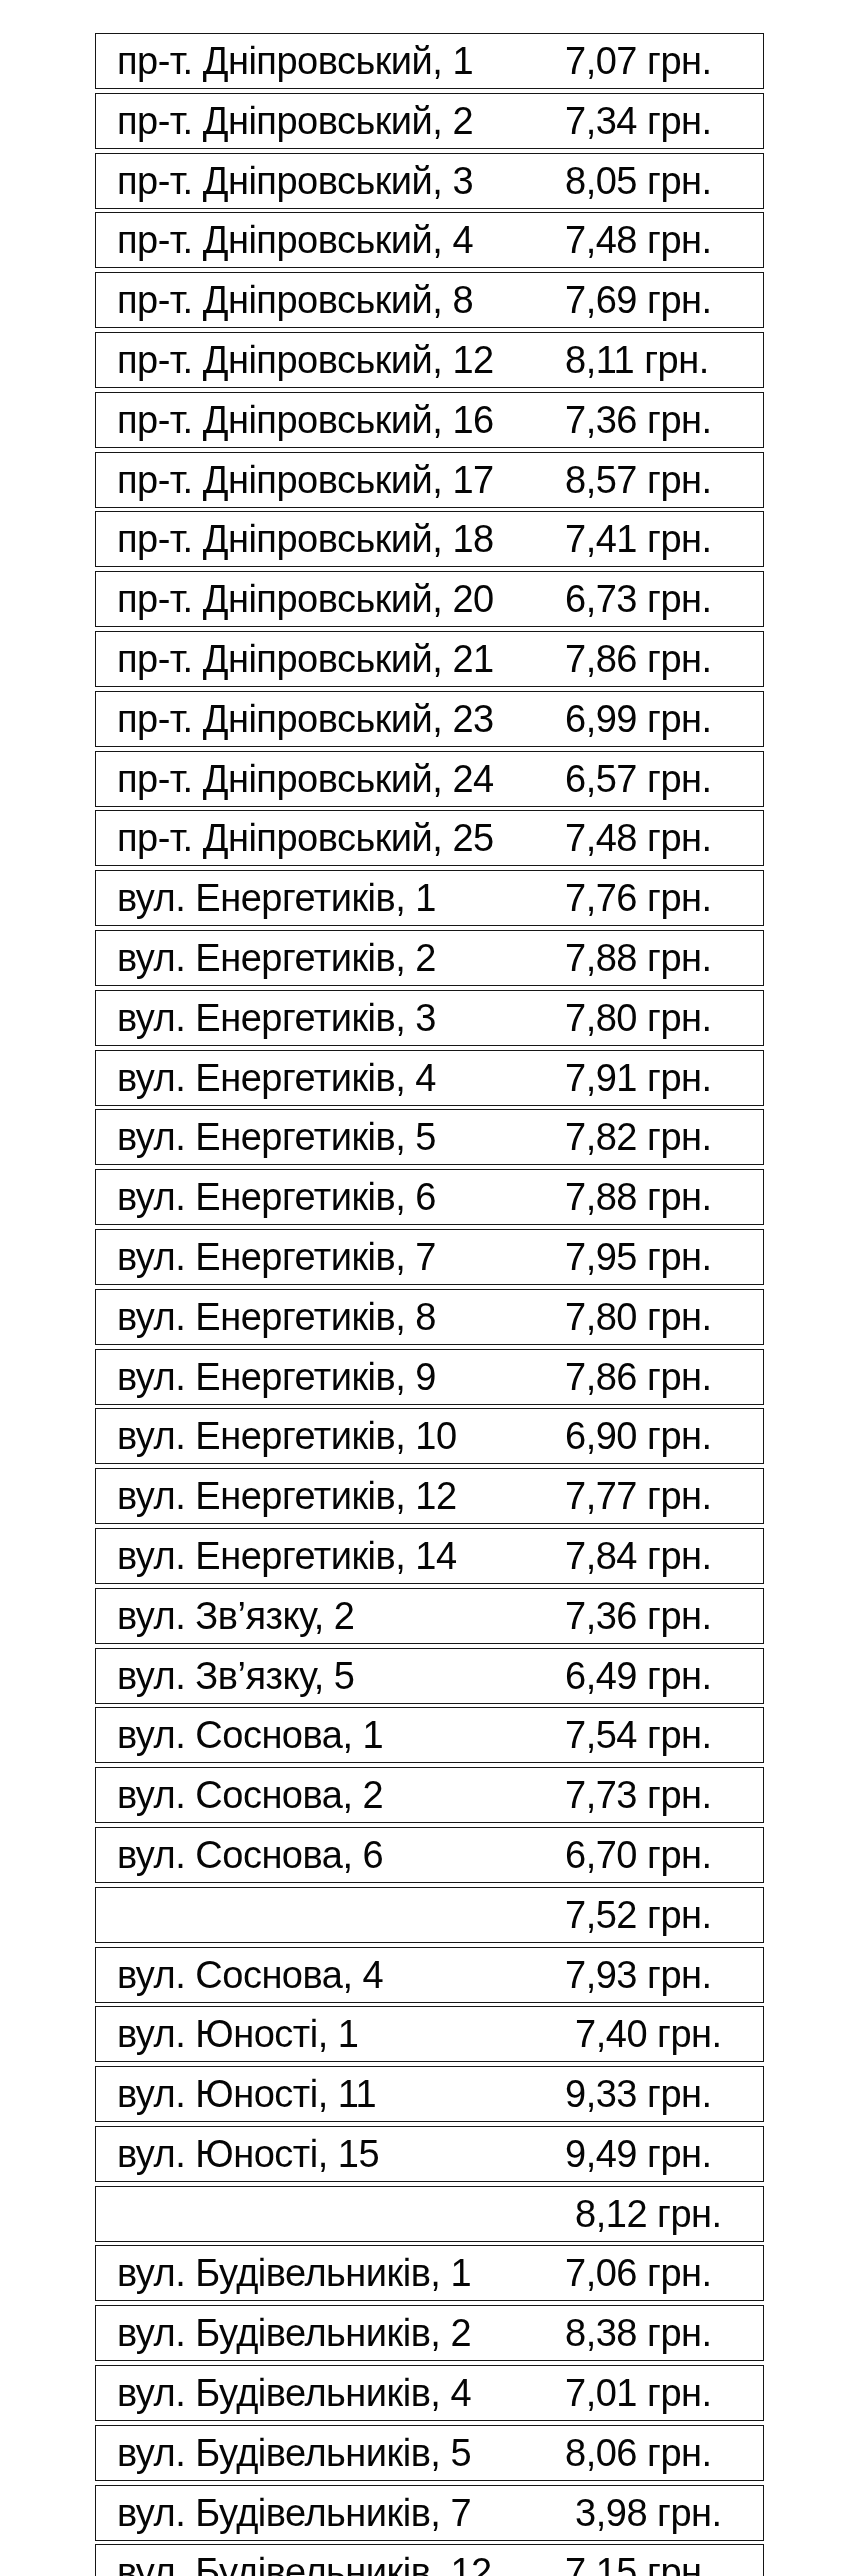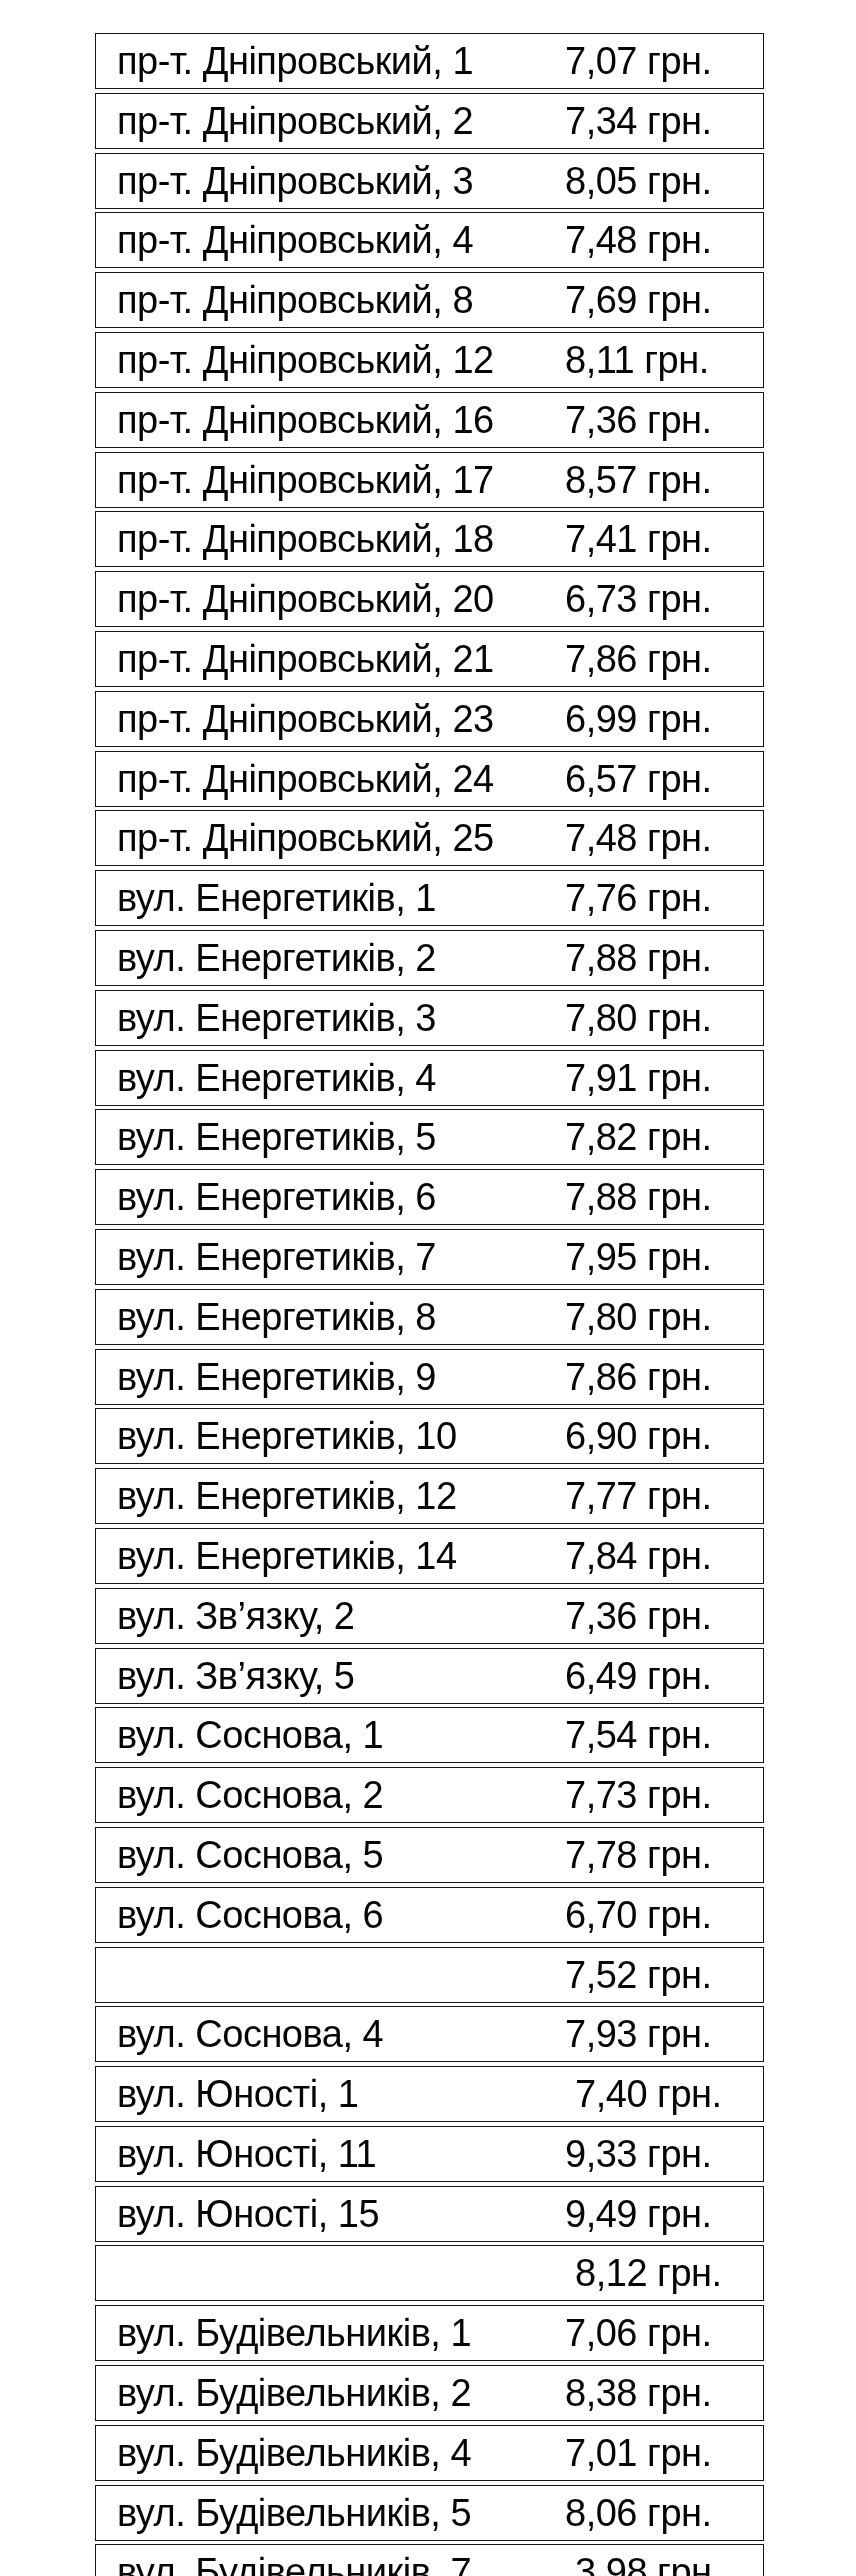--- a/index.html
+++ b/index.html
@@ -194,24 +194,20 @@
     <div class="price-row">
       <span class="street-cell">вул. Соснова, 1</span>
       <span class="price-cell">7,54 грн.</span>
     </div>
 
     <div class="price-row">
       <span class="street-cell">вул. Соснова, 2</span>
       <span class="price-cell">7,73 грн.</span>
     </div>
 
-    <div class="price-row">
-      <span class="street-cell">вул. Соснова, 5</span>
-      <span class="price-cell">7,78 грн.</span>
-    </div>
 
     <div class="price-row">
       <span class="street-cell">вул. Соснова, 6</span>
       <span class="price-cell">6,70 грн.</span>
     </div>
 
     <div class="price-row">
       <span class="price-cell">7,52 грн.</span>
     </div>
 

